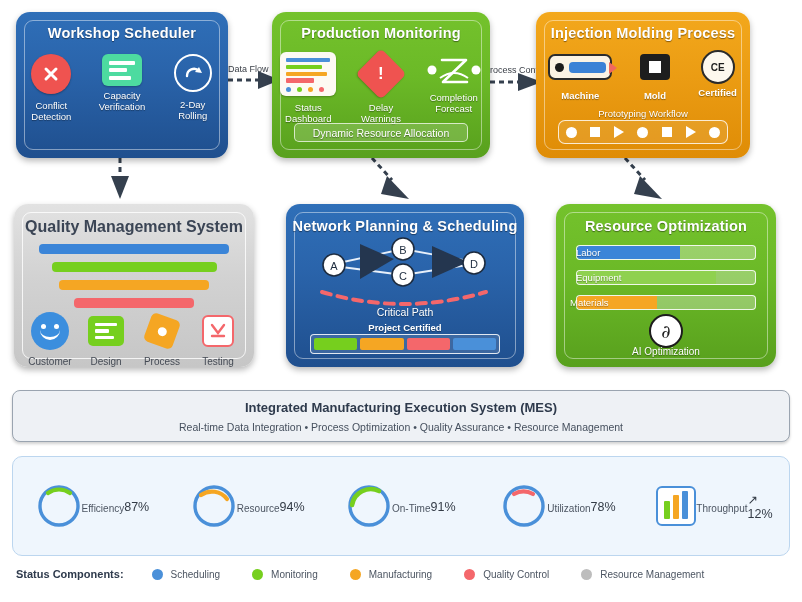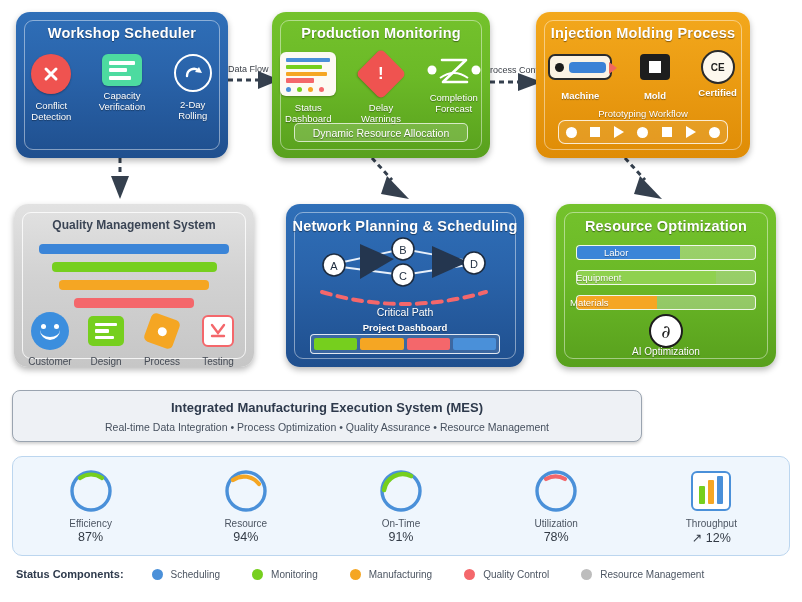--- a/index.html
+++ b/index.html
@@ -133,21 +133,21 @@
     border-radius: 7px; background: rgba(255,255,255,.10);
     display: flex; align-items: center; justify-content: space-around;
   }
   .wf-circle { width: 11px; height: 11px; border-radius: 50%; background: #fff; }
   .wf-square { width: 10px; height: 10px; background: #fff; }
   .wf-tri { width: 0; height: 0; border-top: 6px solid transparent; border-bottom: 6px solid transparent; border-left: 10px solid #fff; }
 
   
   .qms-title {
     position: absolute; left: 0; right: 0; top: 14px; text-align: center;
-    font-size: 12px; font-weight: bold; color: #3b4555;
+    font-size: 16px; font-weight: bold; color: #3b4555;
   }
   .qms-bars { position: absolute; left: 0; right: 0; top: 40px; }
   .qms-bars .qbar { height: 10px; border-radius: 4px; margin: 0 auto 8px auto; }
   .qms-icons { position: absolute; left: 8px; right: 8px; top: 108px; display: flex; justify-content: space-around; }
   .qms-cell { display: flex; flex-direction: column; align-items: center; width: 60px; }
   .qms-label { margin-top: 6px; font-size: 10px; color: #454b55; }
   .smiley {
     width: 38px; height: 38px; border-radius: 50%; background: #3b8ede;
     position: relative;
   }
@@ -219,21 +219,21 @@
   .mes-sub { font-size: 10.5px; color: #46505e; margin-top: 6px; }
 
   
   .metrics {
     position: absolute;
     background: #eff6fd;
     border: 1px solid #bcd6ef;
     border-radius: 10px;
     display: flex; align-items: center; justify-content: space-around;
   }
-  .metric { display: flex; flex-direction: column; align-items: center; width: 110px; text-align: center; }
+  .metric { display: flex; flex-direction: row; align-items: center; width: 110px; }
   .metric .gauge { width: 46px; height: 46px; position: relative; }
   .metric-name { margin-top: 4px; font-size: 10px; color: #4c5562; }
   .metric-val { font-size: 12.5px; color: #333b46; margin-top: 1px; }
   .bar-icon {
     width: 40px; height: 40px; background: #fff; border: 2.2px solid #4a90d9; border-radius: 6px;
     display: flex; align-items: flex-end; justify-content: center; gap: 3px; padding: 5px 4px;
   }
   .bar-icon i { width: 6px; display: block; border-radius: 1px; }
 
   
@@ -481,54 +481,54 @@
       <text x="117" y="50" text-anchor="middle" font-size="11" font-family="Liberation Sans, sans-serif" fill="#1d2b3e">B</text>
       <circle cx="117" cy="71" r="11" fill="#fff" stroke="#1d2b3e" stroke-width="1.6"></circle>
       <text x="117" y="76" text-anchor="middle" font-size="11" font-family="Liberation Sans, sans-serif" fill="#1d2b3e">C</text>
       <circle cx="188" cy="59" r="11" fill="#fff" stroke="#1d2b3e" stroke-width="1.6"></circle>
       <text x="188" y="64" text-anchor="middle" font-size="11" font-family="Liberation Sans, sans-serif" fill="#1d2b3e">D</text>
 
       <path d="M36 88 Q117 112 200 88" stroke="#f4676b" stroke-width="4" fill="none" stroke-dasharray="9,7" stroke-linecap="round"></path>
     </svg>
 
     <div class="net-caption" style="top:102px; font-size:10.5px;">Critical Path</div>
-    <div class="net-caption" style="top:118px; font-size:9.5px; font-weight:bold;">Project Dashboard</div>
+    <div class="net-caption" style="top:118px; font-size:9.5px; font-weight:bold;">Project Certified</div>
 
     <div class="timeline" style="left:24px; right:24px; bottom:13px;">
       <i style="flex:1; background:#76cf1e;"></i>
       <i style="flex:1; background:#f5a623;"></i>
       <i style="flex:1; background:#f4676b;"></i>
       <i style="flex:1; background:#4a90d9;"></i>
     </div>
   </div>
 
   <div class="panel p-green" style="left:556px; top:204px; width:220px; height:163px;">
     <div class="inner-border"></div>
     <div class="panel-title" style="top:14px;">Resource Optimization</div>
 
     <div class="res-track" style="left:20px; right:20px; top:41px;">
       <div class="res-fill" style="width:58%; background:#3b85d8;"></div>
     </div>
-    <div class="res-label" style="left:12px; top:43px;padding-left:36px;">Labor</div>
+    <div class="res-label" style="left:20px; top:43px;">Labor</div>
 
     <div class="res-track" style="left:20px; right:20px; top:66px;">
       <div class="res-fill" style="width:78%; background:#8fd14f;"></div>
     </div>
     <div class="res-label" style="left:20px; top:68px;">Equipment</div>
 
     <div class="res-track" style="left:20px; right:20px; top:91px;">
       <div class="res-fill" style="width:45%; background:#f5a623;"></div>
     </div>
     <div class="res-label" style="left:14px; top:93px;">Materials</div>
 
     <div class="ai-circle" style="left:93px; top:110px;">∂</div>
     <div style="position:absolute; left:0; right:0; bottom:10px; text-align:center; font-size:10px; color:#fff; text-shadow:0 1px 1px rgba(0,0,0,.4);">AI Optimization</div>
   </div>
 
-  <div class="mes" style="left:12px; top:390px; width:630px; height:52px;">
+  <div class="mes" style="left:12px; top:390px; width:778px; height:52px;">
     <div class="mes-title">Integrated Manufacturing Execution System (MES)</div>
     <div class="mes-sub">Real-time Data Integration • Process Optimization • Quality Assurance • Resource Management</div>
   </div>
 
   <div class="metrics" style="left:12px; top:456px; width:778px; height:100px;">
 
     <div class="metric">
       <div class="gauge">
         <svg width="46" height="46" viewBox="0 0 46 46">
           <circle cx="23" cy="23" r="19" fill="none" stroke="#4a90d9" stroke-width="3.4"></circle>

